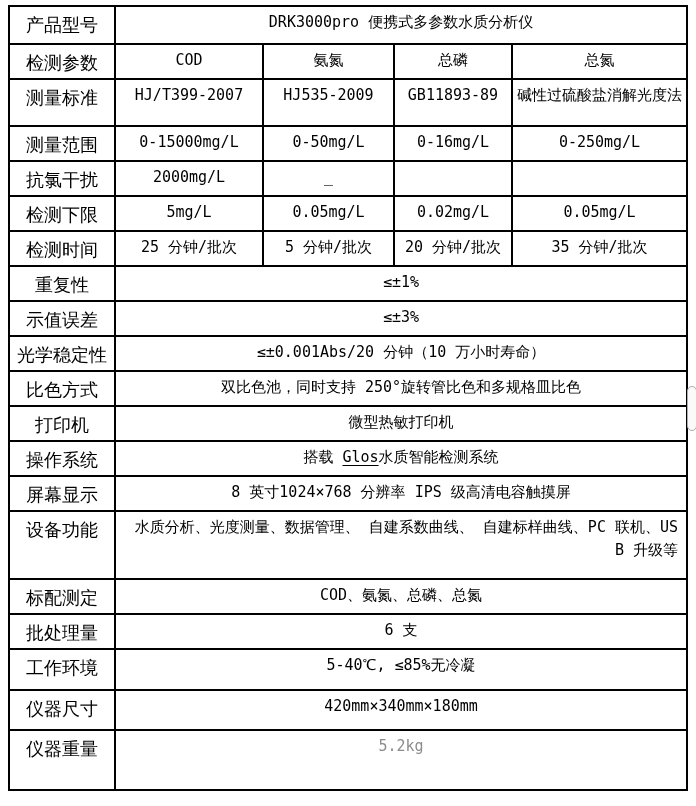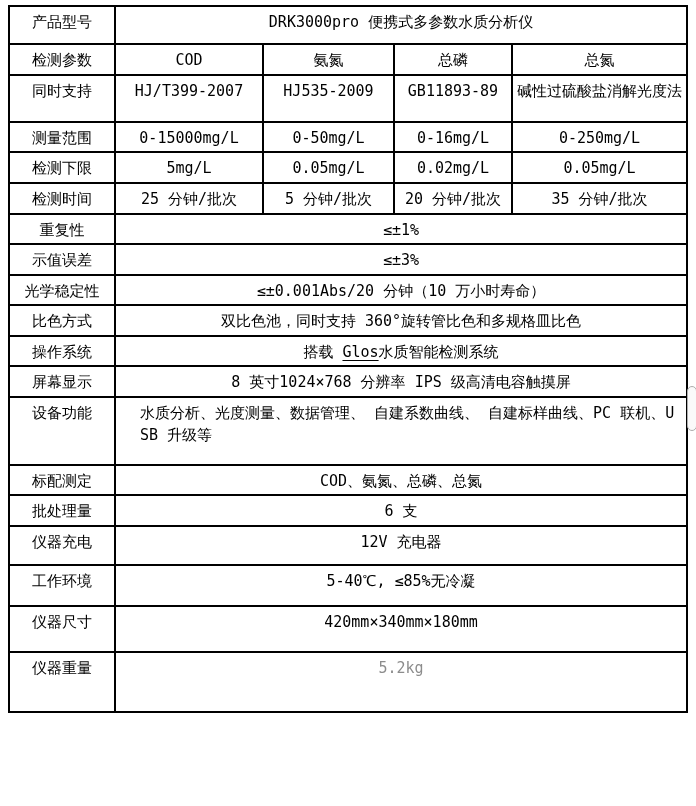--- a/index.html
+++ b/index.html
@@ -23,24 +23,24 @@
     border: 2px solid #000000;
     font-size: 15px;
     line-height: 1.5;
     text-align: center;
     vertical-align: top;
     padding: 4px 3px 2px 3px;
     overflow: hidden;
     white-space: normal;
     word-break: break-all;
   }
-  td.lbl { font-size: 15px; }
+  td.lbl { font-size: 18px; }
   td.left {
-    text-align: left;
-    padding-left: 24px;
+    text-align: right;
+    padding-left: 10px;
     padding-right: 8px;
   }
   td.muted { color: #8c8c8c; }
   .wavy {
     text-decoration-line: underline;
     text-decoration-style: wavy;
     text-decoration-color: #ff0000;
     text-decoration-thickness: 1px;
     text-underline-offset: 3px;
     text-decoration: underline;
@@ -71,32 +71,39 @@
       <td colspan="4">DRK3000pro 便携式多参数水质分析仪</td>
     </tr>
     <tr style="height:30px">
       <td class="lbl">检测参数</td>
       <td>COD</td>
       <td>氨氮</td>
       <td>总磷</td>
       <td>总氮</td>
     </tr>
     <tr style="height:47px">
-      <td class="lbl">同时支持</td>
+      <td class="lbl">测量标准</td>
       <td>HJ/T399-2007</td>
       <td>HJ535-2009</td>
       <td>GB11893-89</td>
       <td>碱性过硫酸盐消解光度法</td>
     </tr>
     <tr style="height:28px">
       <td class="lbl">测量范围</td>
       <td>0-15000mg/L</td>
       <td>0-50mg/L</td>
       <td>0-16mg/L</td>
       <td>0-250mg/L</td>
+    </tr>
+    <tr style="height:35px">
+      <td class="lbl">抗氯干扰</td>
+      <td>2000mg/L</td>
+      <td>_</td>
+      <td></td>
+      <td></td>
     </tr>
     <tr style="height:30px">
       <td class="lbl">检测下限</td>
       <td>5mg/L</td>
       <td>0.05mg/L</td>
       <td>0.02mg/L</td>
       <td>0.05mg/L</td>
     </tr>
     <tr style="height:31px">
       <td class="lbl">检测时间</td>
@@ -112,21 +119,25 @@
     <tr style="height:29px">
       <td class="lbl">示值误差</td>
       <td colspan="4">≤±3%</td>
     </tr>
     <tr style="height:27px">
       <td class="lbl">光学稳定性</td>
       <td colspan="4">≤±0.001Abs/20 分钟（10 万小时寿命）</td>
     </tr>
     <tr style="height:28px">
       <td class="lbl">比色方式</td>
-      <td colspan="4">双比色池，同时支持 360°旋转管比色和多规格皿比色</td>
+      <td colspan="4">双比色池，同时支持 250°旋转管比色和多规格皿比色</td>
+    </tr>
+    <tr style="height:29px">
+      <td class="lbl">打印机</td>
+      <td colspan="4">微型热敏打印机</td>
     </tr>
     <tr style="height:28px">
       <td class="lbl">操作系统</td>
       <td colspan="4"><span>搭载 </span><span class="wavy">Glos</span><span>水质智能检测系统</span></td>
     </tr>
     <tr style="height:26px">
       <td class="lbl">屏幕显示</td>
       <td colspan="4">8 英寸1024×768 分辨率 IPS 级高清电容触摸屏</td>
     </tr>
     <tr style="height:68px">
@@ -134,29 +145,25 @@
       <td colspan="4" class="left">水质分析、光度测量、数据管理、 自建系数曲线、 自建标样曲线、PC 联机、USB 升级等</td>
     </tr>
     <tr style="height:28px">
       <td class="lbl">标配测定</td>
       <td colspan="4">COD、氨氮、总磷、总氮</td>
     </tr>
     <tr style="height:27px">
       <td class="lbl">批处理量</td>
       <td colspan="4">6 支</td>
     </tr>
-    <tr style="height:39px">
-      <td class="lbl">仪器充电</td>
-      <td colspan="4">12V 充电器</td>
-    </tr>
     <tr style="height:41px">
       <td class="lbl">工作环境</td>
       <td colspan="4">5-40℃, ≤85%无冷凝</td>
     </tr>
-    <tr style="height:46px">
+    <tr style="height:40px">
       <td class="lbl">仪器尺寸</td>
       <td colspan="4">420mm×340mm×180mm</td>
     </tr>
     <tr style="height:60px">
       <td class="lbl">仪器重量</td>
       <td colspan="4" class="muted">5.2kg</td>
     </tr>
   </tbody>
 </table>
 

